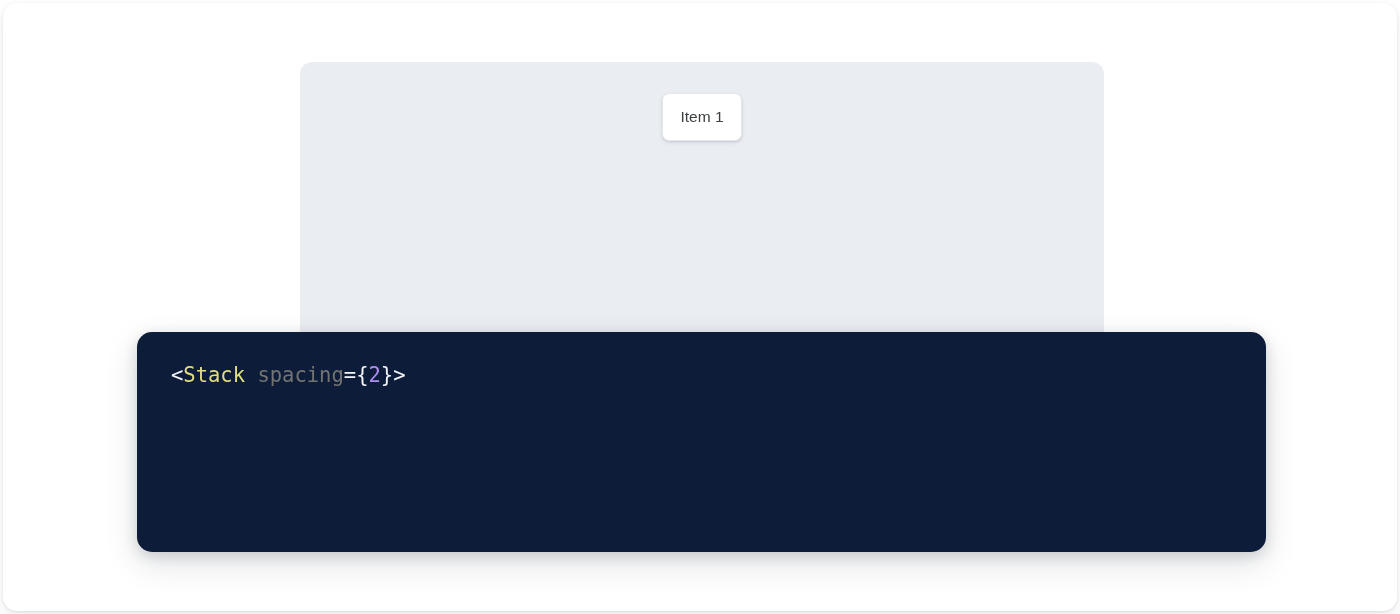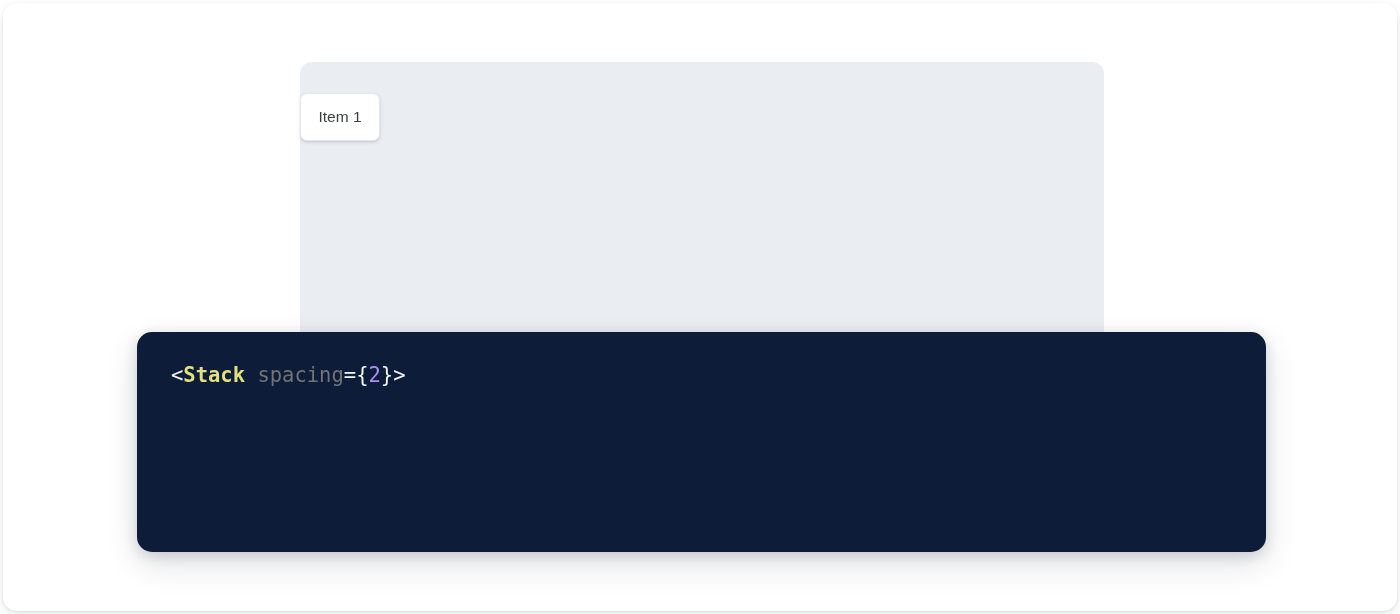--- a/index.html
+++ b/index.html
@@ -39,21 +39,21 @@
     background: #eaedf2;
     border-radius: 12px;
   }
 
   #stack-container {
     position: absolute;
     left: 0;
     top: 31px;
     width: 100%;
     display: flex;
-    flex-direction: row;
+    flex-direction: column;
     align-items: center;
     gap: 30px;
   }
 
   .stack-item {
     width: 80px;
     height: 48px;
     background: #ffffff;
     border: 1px solid #e4e7ec;
     border-radius: 7px;
@@ -89,21 +89,21 @@
     font-size: 20.5px;
     line-height: 33.6px;
     white-space: pre;
     color: #f2f5fa;
     letter-spacing: 0px;
   }
 
   .code-line { display: block; }
 
   .tok-punct { color: #f2f5fa; }
-  .tok-tag   { color: #e4df7e; font-weight: bold; }
+  .tok-tag   { color: #e4df7e; }
   .tok-attr  { color: #737373; }
   .tok-num   { color: #ac8ff0; }
   .tok-text  { color: #f2f5fa; }
 </style>
 </head>
 <body>
 
 <div id="app-frame">
 
   <div id="preview-panel">

